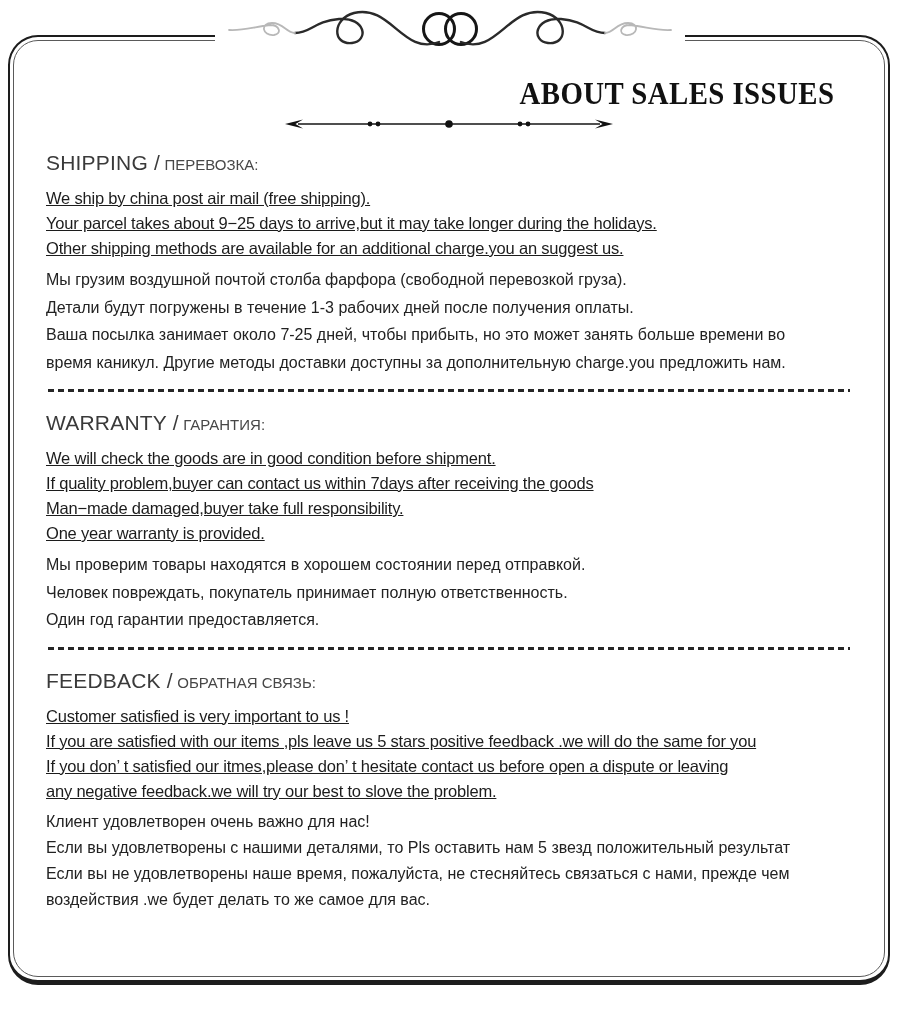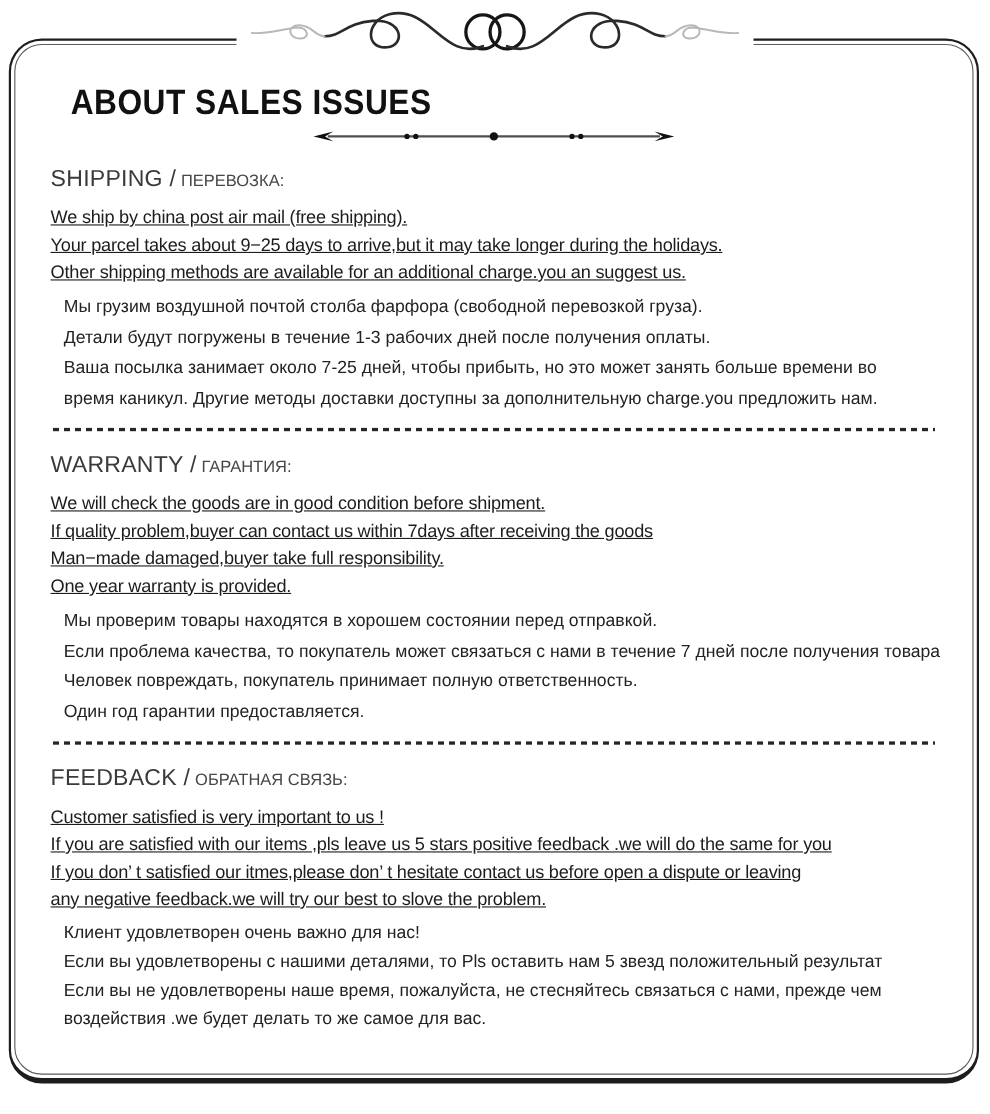--- a/index.html
+++ b/index.html
@@ -18,34 +18,34 @@
     pointer-events:none;
   }
   
   .ornament{
     position:absolute;top:2px;left:50%;transform:translateX(-50%);
     width:470px;height:58px;background:#fff;z-index:3;text-align:center;
   }
   .content{
     position:relative;z-index:2;padding:18px 36px 0 36px;box-sizing:border-box;
   }
-  .title-wrap{text-align:left;margin-top:20px;}
+  .title-wrap{text-align:right;margin-top:20px;font-family:Liberation Serif, serif;}
   .page-title{
     display:inline-block;font-size:32px;font-weight:bold;color:#111;
     letter-spacing:0.5px;transform:scaleX(0.9);transform-origin:center;
     line-height:36px;white-space:nowrap;
   }
   .underline-wrap{text-align:center;margin-top:5px;height:16px;}
   .section{margin:0;}
   .section-heading{margin-top:18px;line-height:26px;white-space:nowrap;}
   .section-heading .h-en{font-size:21px;font-weight:normal;color:#3a3a3a;letter-spacing:0.2px;}
   .section-heading .h-ru{font-size:15px;font-weight:400;color:#474747;}
   .en-block{margin-top:8px;text-decoration:underline;}
   .en-block .line{font-size:16.5px;letter-spacing:-0.2px;line-height:25px;color:#1c1c1c;white-space:nowrap;}
-  .ru-block{margin-top:5px;margin-left:12px;}
+  .ru-block{margin-top:5px;}
   .ru-block .line{font-size:16px;line-height:27.5px;color:#222;white-space:nowrap;}
   .section-feedback .ru-block .line{line-height:26px;}
   .divider{
     height:3px;margin:13px 2px 0 2px;
     background:repeating-linear-gradient(to right,#262626 0 6px,transparent 6px 10px);
   }
 </style>
 </head>
 <body>
 
@@ -97,21 +97,20 @@
         <span class="h-ru">ГАРАНТИЯ:</span>
       </div>
       <div class="en-block">
         <div class="line">We will check the goods are in good condition before shipment.</div>
         <div class="line">If quality problem,buyer can contact us within 7days after receiving the goods</div>
         <div class="line">Man−made damaged,buyer take full responsibility.</div>
         <div class="line">One year warranty is provided.</div>
       </div>
       <div class="ru-block">
         <div class="line">Мы проверим товары находятся в хорошем состоянии перед отправкой.</div>
-        <div class="line">Если проблема качества, то покупатель может связаться с нами в течение 7 дней после получения товара</div>
         <div class="line">Человек повреждать, покупатель принимает полную ответственность.</div>
         <div class="line">Один год гарантии предоставляется.</div>
       </div>
     </div>
 
     <div class="divider"></div>
 
     <div class="section section-feedback">
       <div class="section-heading">
         <span class="h-en">FEEDBACK /</span>

